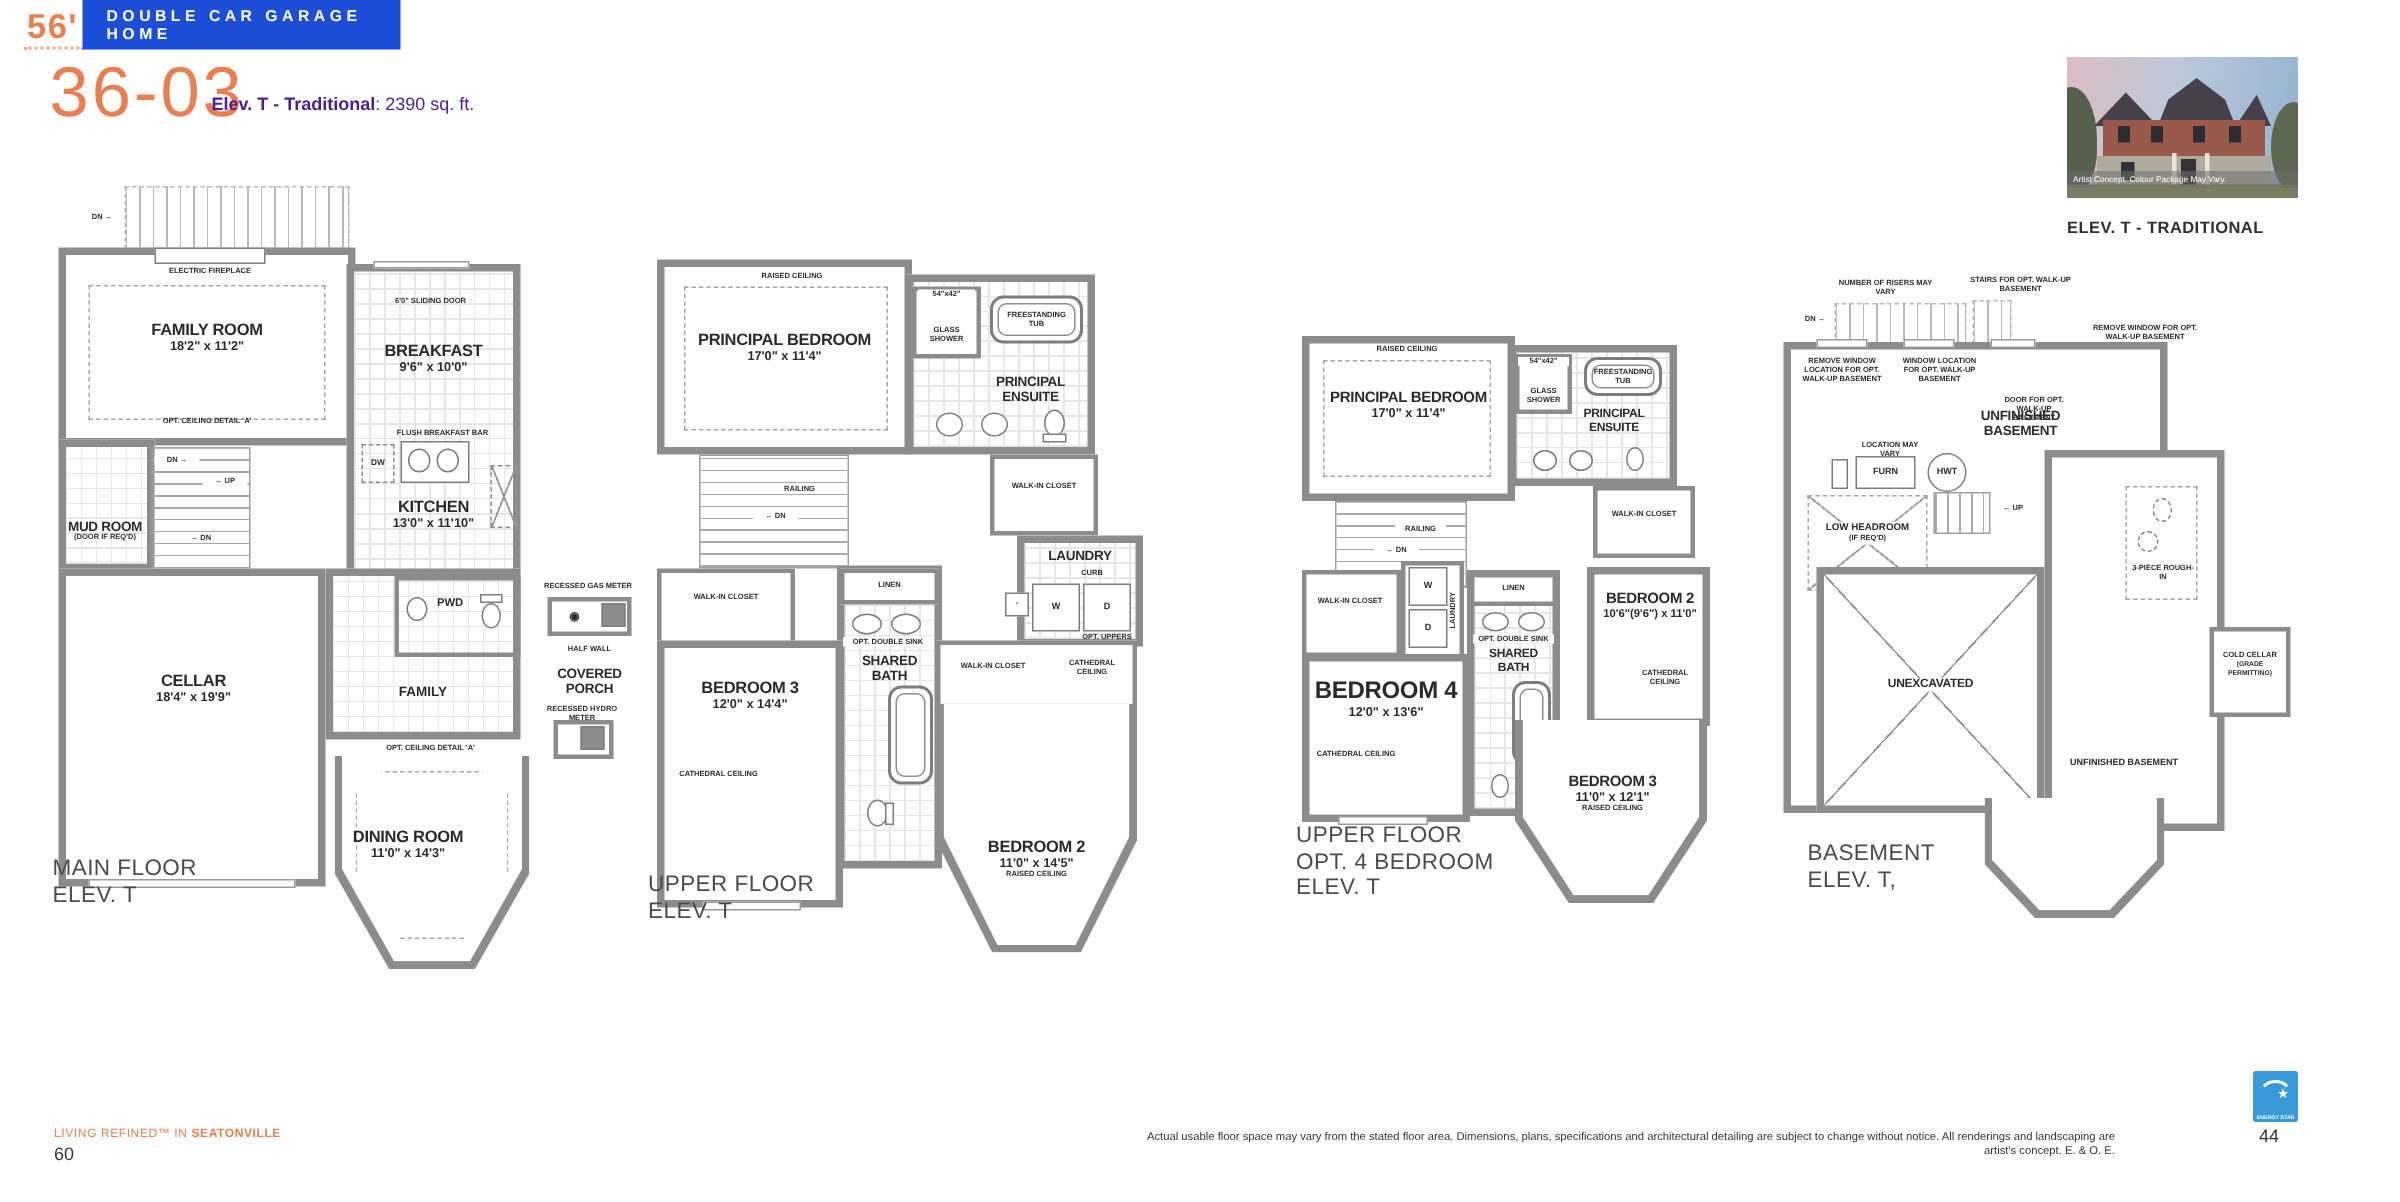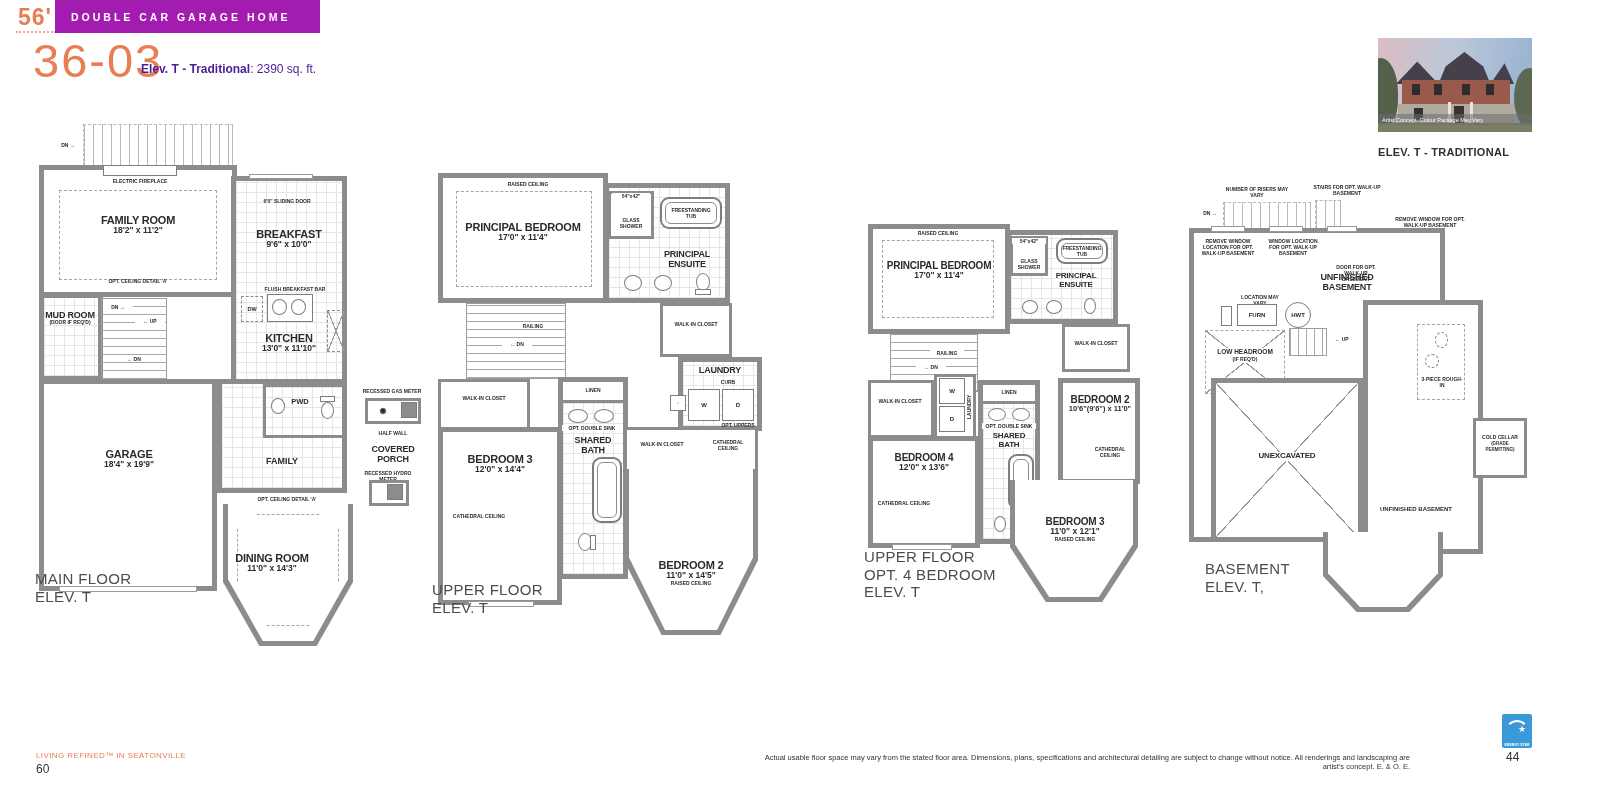--- a/index.html
+++ b/index.html
@@ -42,21 +42,21 @@
        font-size:6px;font-weight:bold;display:flex;align-items:center;justify-content:center;color:#2b2b2b;}
   .dbox{position:absolute;border:1px dashed #8d8d8d;box-sizing:border-box;font-size:5.5px;font-weight:bold;
         display:flex;align-items:center;justify-content:center;color:#2b2b2b;}
   .win{position:absolute;background:#fff;border:1px solid #9a9a9a;box-sizing:border-box;}
 </style>
 </head>
 <body>
 
 <div class="abs" style="left:18px;top:4px;font-size:23px;font-weight:bold;color:#E87E51;letter-spacing:1px;">56'</div>
 <div class="abs" style="left:16px;top:31px;width:40px;border-top:2px dotted #F0A886;"></div>
-<div class="abs" style="left:55px;top:0;width:265px;height:33px;background:#a21caf;display:flex;align-items:center;">
+<div class="abs" style="left:55px;top:0;width:212px;height:33px;background:#1d4ed8;display:flex;align-items:center;">
   <span style="color:#fff;font-size:10.5px;font-weight:bold;letter-spacing:3px;padding-left:16px;">DOUBLE CAR GARAGE HOME</span>
 </div>
 <div class="abs" style="left:33px;top:33px;font-size:47px;color:#E87E51;letter-spacing:2px;font-weight:400;">36-03</div>
 <div class="abs" style="left:141px;top:62px;font-size:12px;color:#4c1d95;">
   <span style="font-weight:bold;">Elev. T - Traditional</span><span>: 2390 sq. ft.</span>
 </div>
 
 <div class="abs" style="left:1378px;top:38px;width:154px;height:94px;background:linear-gradient(100deg,#dcbcc2 0%,#bcc8da 45%,#93b2d0 100%);overflow:hidden;">
   <div class="abs" style="left:-14px;top:20px;width:34px;height:70px;background:#55604a;border-radius:50% 50% 40% 40%;"></div>
   <div class="abs" style="right:-12px;top:30px;width:30px;height:60px;background:#5d6850;border-radius:50%;"></div>
@@ -106,33 +106,33 @@
   <div class="sinkc" style="left:237px;top:189px;width:15px;height:16px;"></div>
   <div class="sinkc" style="left:256px;top:189px;width:15px;height:16px;"></div>
   <div class="roomlabel" style="left:204px;top:222px;width:100px;">
     <span class="rl">KITCHEN</span>
     <span class="rd">13'0" x 11'10"</span>
   </div>
   <div class="dbox xbox" style="left:292px;top:200px;width:18px;height:42px;"></div>
 
   <div class="room tile" style="left:4px;top:183px;width:64px;height:88px;"></div>
   <div class="roomlabel" style="left:6px;top:200px;width:58px;">
-    <span class="rl" style="font-size:9px;">MUD ROOM</span>
+    <span class="rl" style="font-size:9px;margin-top:36px;">MUD ROOM</span>
     <span class="rt">(DOOR IF REQ'D)</span>
   </div>
   <div class="st-h" style="left:66px;top:188px;width:66px;height:82px;"></div>
   <div class="tiny" style="left:68px;top:194px;width:30px;background:#fff;">DN →</div>
   <div class="tiny" style="left:100px;top:208px;width:30px;background:#fff;">← UP</div>
   <div class="tiny" style="left:84px;top:246px;width:30px;background:#fff;">← DN</div>
   <div class="tiny" style="left:52px;top:274px;width:94px;">DOOR WHERE GRADE PERMITS</div>
 
   <div class="room" style="left:4px;top:269px;width:178px;height:212px;"></div>
   <div class="win" style="left:24px;top:476px;width:138px;height:6px;"></div>
   <div class="roomlabel" style="left:24px;top:338px;width:140px;">
-    <span class="rl">GARAGE</span>
+    <span class="rl">CELLAR</span>
     <span class="rd">18'4" x 19'9"</span>
   </div>
 
   <div class="room tile" style="left:182px;top:269px;width:130px;height:114px;"></div>
   <div class="room3" style="left:228px;top:274px;width:84px;height:54px;background:transparent;"></div>
   <div class="small" style="left:250px;top:288px;width:30px;">PWD</div>
   <div class="sinkc" style="left:236px;top:288px;width:14px;height:16px;"></div>
   <div class="wc-bowl" style="left:286px;top:292px;width:13px;height:17px;"></div>
   <div class="wc-tank" style="left:285px;top:286px;width:15px;height:6px;"></div>
   <div class="small" style="left:212px;top:346px;width:70px;font-size:9px;">FAMILY</div>
@@ -294,21 +294,21 @@
   <div class="roomlabel" style="left:122px;top:220px;width:50px;">
     <span class="rl" style="font-size:8px;">SHARED BATH</span>
   </div>
   <div class="tub" style="left:146px;top:242px;width:26px;height:56px;">
     <div class="tub-in"></div>
   </div>
   <div class="wc-bowl" style="left:132px;top:304px;width:12px;height:16px;"></div>
 
   <div class="room" style="left:6px;top:224px;width:112px;height:112px;"></div>
   <div class="roomlabel" style="left:12px;top:240px;width:100px;">
-    <span class="rl" style="font-size:10px;">BEDROOM 4</span>
+    <span class="rl" style="font-size:16px;">BEDROOM 4</span>
     <span class="rd">12'0" x 13'6"</span>
   </div>
   <div class="tiny" style="left:12px;top:288px;width:60px;">CATHEDRAL CEILING</div>
   <div class="win" style="left:30px;top:332px;width:60px;height:6px;"></div>
   <div class="room" style="left:196px;top:166px;width:82px;height:106px;"></div>
   <div class="roomlabel" style="left:194px;top:182px;width:88px;">
     <span class="rl" style="font-size:10px;">BEDROOM 2</span>
     <span class="rd" style="font-size:7.5px;">10'6"(9'6") x 11'0"</span>
   </div>
   <div class="tiny" style="left:224px;top:234px;width:48px;">CATHEDRAL CEILING</div>
@@ -382,21 +382,21 @@
   </div>
   <div class="tiny" style="left:196px;top:334px;width:74px;font-size:6px;">UNFINISHED BASEMENT</div>
 
   <div class="planlabel" style="left:22px;top:388px;">
     <span style="display:block;">BASEMENT</span>
     <span style="display:block;">ELEV. T,</span>
   </div>
 </div>
 
 <div class="abs" style="left:36px;top:751px;font-size:8px;color:#E87E51;letter-spacing:0.4px;">
-  <span>LIVING REFINED™ IN </span><span style="font-weight:normal;">SEATONVILLE</span>
+  <span>LIVING REFINED™ IN </span><span style="font-weight:bold;">SEATONVILLE</span>
 </div>
 <div class="abs" style="left:36px;top:762px;font-size:12px;color:#333;">60</div>
 
 <div class="abs" style="left:760px;top:753px;width:650px;text-align:right;font-size:7.5px;color:#333;">Actual usable floor space may vary from the stated floor area. Dimensions, plans, specifications and architectural detailing are subject to change without notice. All renderings and landscaping are artist's concept. E. &amp; O. E.</div>
 
 <div class="abs" style="left:1502px;top:714px;width:30px;height:34px;background:#3A9AD9;border-radius:2px;overflow:hidden;">
   <div class="abs" style="left:3px;top:6px;width:24px;height:24px;border:2px solid #fff;border-color:#fff transparent transparent transparent;border-radius:50%;box-sizing:border-box;"></div>
   <div class="abs" style="left:16px;top:10px;color:#fff;font-size:9px;">★</div>
   <div class="abs" style="left:0;bottom:1px;width:100%;text-align:center;color:#fff;font-size:3.5px;font-weight:bold;">ENERGY STAR</div>
 </div>

